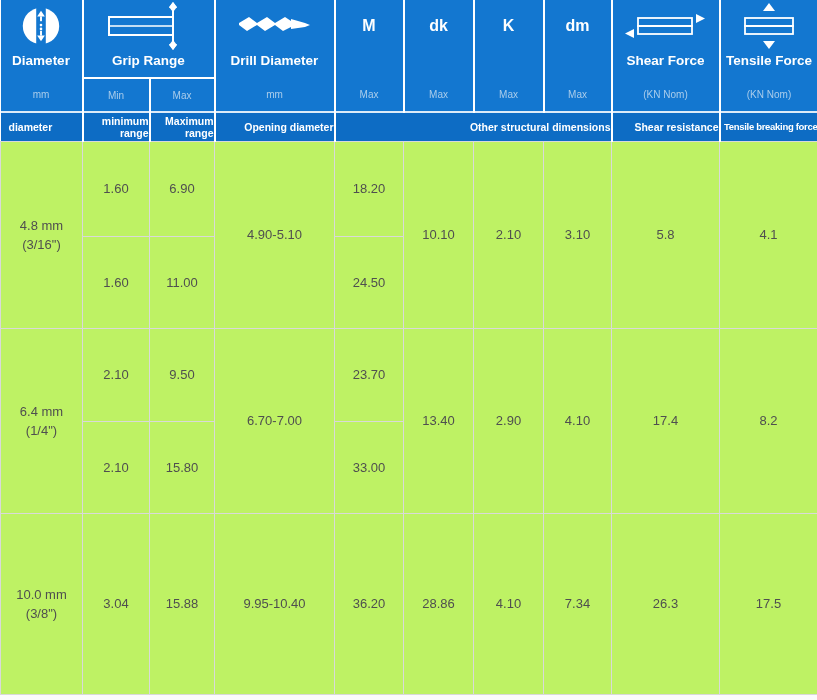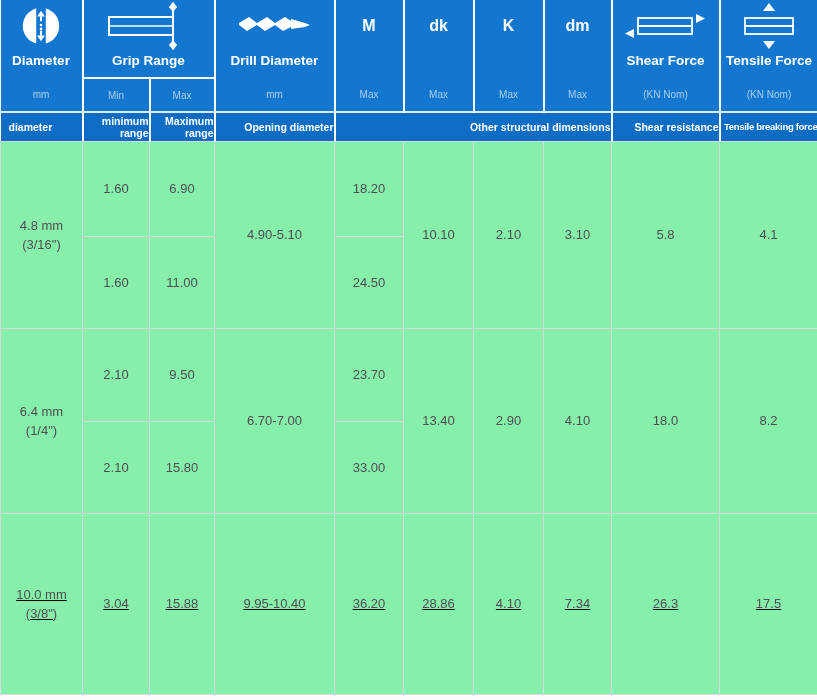--- a/index.html
+++ b/index.html
@@ -59,30 +59,30 @@
     border-top: 2px solid #ddebf8;
     font-size: 10.5px;
     line-height: 12px;
     text-align: right;
   }
   tr.h3 th.first { text-align: left; padding-left: 8px; }
   tr.h3 th.tight { font-size: 9.5px; letter-spacing: -0.3px; white-space: nowrap; overflow: hidden; }
   
   tbody td {
     border: 1px solid #d9d9d9;
-    background: #86efac;
+    background: #bef264;
     text-align: center;
     vertical-align: middle;
     font-size: 13px;
     color: #4f4f4f;
   }
   tr.r-a { height: 95px; }
   tr.r-b { height: 92px; }
   tr.r-c { height: 93px; }
-  tr.r-single { height: 181px; text-decoration: underline; }
+  tr.r-single { height: 181px; }
   .dual { line-height: 19px; }
   .below-table { height: 7px; background: #fbfbfb; }
 </style>
 </head>
 <body>
 
 <table class="spec">
   <colgroup>
     <col style="width:82px">
       <col style="width:67px">
@@ -244,21 +244,21 @@
       <td rowspan="2">
         <div class="dual"><span>6.4 mm</span><br><span>(1/4")</span></div>
       </td>
       <td>2.10</td>
       <td>9.50</td>
       <td rowspan="2">6.70-7.00</td>
       <td>23.70</td>
       <td rowspan="2">13.40</td>
       <td rowspan="2">2.90</td>
       <td rowspan="2">4.10</td>
-      <td rowspan="2">18.0</td>
+      <td rowspan="2">17.4</td>
       <td rowspan="2">8.2</td>
     </tr>
     <tr class="r-b">
       <td>2.10</td>
       <td>15.80</td>
       <td>33.00</td>
     </tr>
 
     <tr class="r-single">
       <td>

